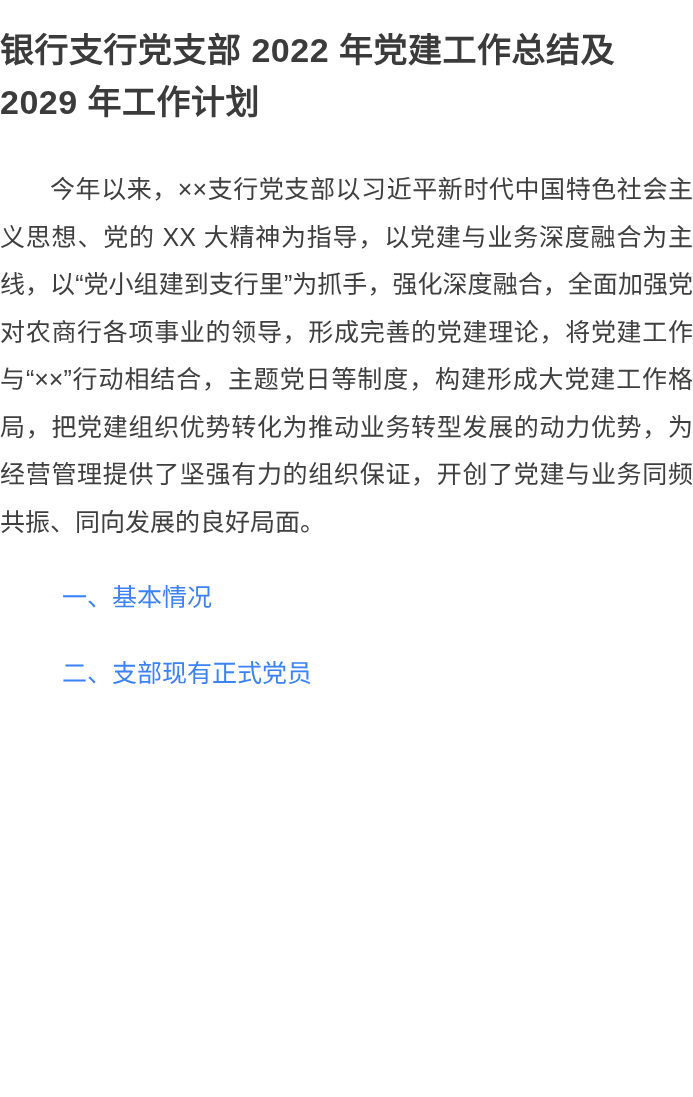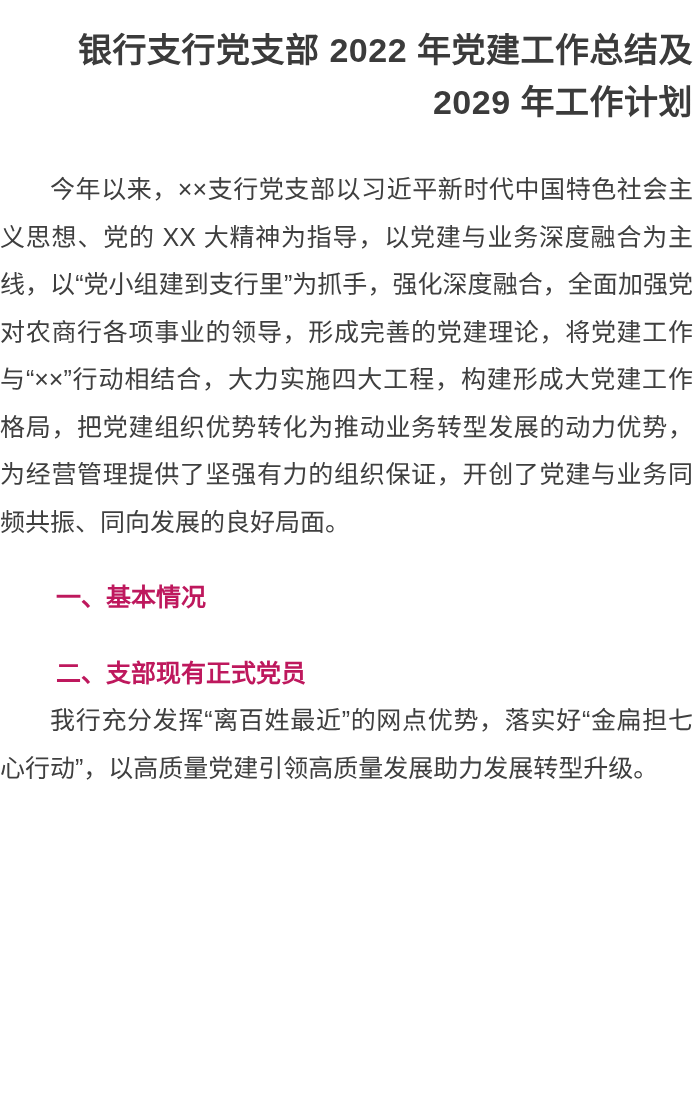--- a/index.html
+++ b/index.html
@@ -16,21 +16,21 @@
   }
   .doc {
     width: 693px;
     box-sizing: border-box;
     padding: 0;
   }
 
   
   .doc-title {
     margin: 24px 0 38px 0;
-    text-align: right;
+    text-align: left;
     font-size: 34px;
     line-height: 52px;
     font-weight: 700;
     color: #3b3b3b;
     letter-spacing: 0.5px;
   }
   .doc-title .title-line {
     display: block;
   }
 
@@ -41,40 +41,39 @@
     line-height: 47.5px;
     color: #3f3f3f;
     text-align: justify;
     text-justify: inter-ideograph;
     text-indent: 2em;
     word-break: break-all;
   }
 
   
   .section-heading {
-    margin: 28px 0 0 6px;
+    margin: 28px 0 0 12px;
     font-size: 25px;
     line-height: 47.5px;
-    color: #be185d;
+    color: #3b82f6;
     text-indent: 2em;
-    font-weight: 700;
+    font-weight: 400;
   }
 </style>
 </head>
 <body>
 
 <div class="doc">
 
   <h1 class="doc-title">
     <span class="title-line">银行支行党支部 2022 年党建工作总结及</span>
     <span class="title-line">2029 年工作计划</span>
   </h1>
 
-  <p class="para">今年以来，××支行党支部以习近平新时代中国特色社会主义思想、党的 XX 大精神为指导，以党建与业务深度融合为主线，以“党小组建到支行里”为抓手，强化深度融合，全面加强党对农商行各项事业的领导，形成完善的党建理论，将党建工作与“××”行动相结合，大力实施四大工程，构建形成大党建工作格局，把党建组织优势转化为推动业务转型发展的动力优势，为经营管理提供了坚强有力的组织保证，开创了党建与业务同频共振、同向发展的良好局面。</p>
+  <p class="para">今年以来，××支行党支部以习近平新时代中国特色社会主义思想、党的 XX 大精神为指导，以党建与业务深度融合为主线，以“党小组建到支行里”为抓手，强化深度融合，全面加强党对农商行各项事业的领导，形成完善的党建理论，将党建工作与“××”行动相结合，主题党日等制度，构建形成大党建工作格局，把党建组织优势转化为推动业务转型发展的动力优势，为经营管理提供了坚强有力的组织保证，开创了党建与业务同频共振、同向发展的良好局面。</p>
 
   <p class="section-heading">一、基本情况</p>
 
 
   <p class="section-heading">二、支部现有正式党员</p>
 
-  <p class="para">我行充分发挥“离百姓最近”的网点优势，落实好“金扁担七心行动”，以高质量党建引领高质量发展助力发展转型升级。</p>
 
 </div>
 
 </body></html>

